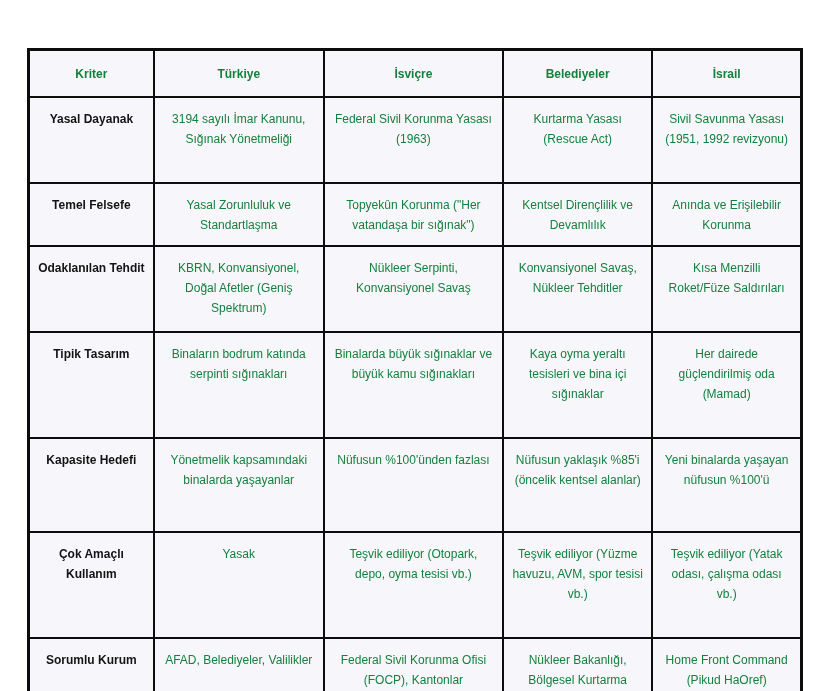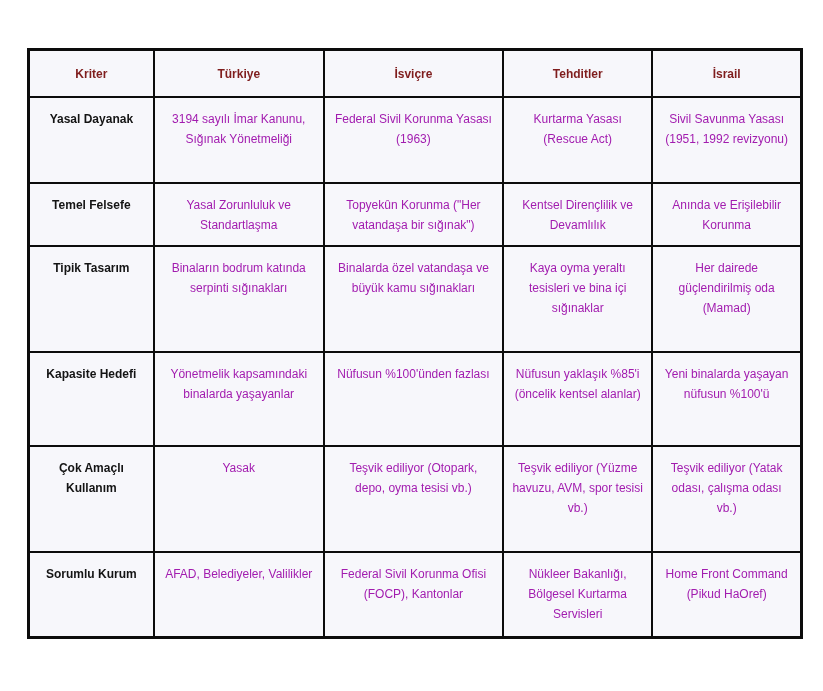--- a/index.html
+++ b/index.html
@@ -38,28 +38,28 @@
   table.compare th,
   table.compare td {
     border: 2px solid #0c0c0c;
     background: #f7f7fb;
     text-align: center;
     vertical-align: top;
     padding: 11px 8px 8px 8px;
     font-size: 12px;
     line-height: 1.7;
     font-weight: normal;
-    color: #a21caf;
+    color: #15803d;
     word-wrap: break-word;
   }
   table.compare thead th {
     font-weight: bold;
     height: 47px;
     padding-top: 13px;
-    color: #7f1d1d;
+    color: #15803d;
   }
   table.compare td.criterion {
     font-weight: bold;
     color: #141414;
   }
   col.c-kriter     { width: 16.2%; }
   col.c-turkiye    { width: 22.0%; }
   col.c-isvicre    { width: 23.2%; }
   col.c-finlandiya { width: 19.3%; }
   col.c-israil     { width: 19.3%; }
@@ -81,43 +81,50 @@
       <col class="c-turkiye">
       <col class="c-isvicre">
       <col class="c-finlandiya">
       <col class="c-israil">
     </colgroup>
     <thead>
       <tr>
         <th>Kriter</th>
         <th>Türkiye</th>
         <th>İsviçre</th>
-        <th>Tehditler</th>
+        <th>Belediyeler</th>
         <th>İsrail</th>
       </tr>
     </thead>
     <tbody>
       <tr class="r-tall">
         <td class="criterion">Yasal Dayanak</td>
         <td>3194 sayılı İmar Kanunu, Sığınak Yönetmeliği</td>
         <td>Federal Sivil Korunma Yasası (1963)</td>
         <td>Kurtarma Yasası (Rescue Act)</td>
         <td>Sivil Savunma Yasası (1951, 1992 revizyonu)</td>
       </tr>
       <tr class="r-short">
         <td class="criterion">Temel Felsefe</td>
         <td>Yasal Zorunluluk ve Standartlaşma</td>
         <td>Topyekûn Korunma ("Her vatandaşa bir sığınak")</td>
         <td>Kentsel Dirençlilik ve Devamlılık</td>
         <td>Anında ve Erişilebilir Korunma</td>
       </tr>
+      <tr class="r-tall">
+        <td class="criterion">Odaklanılan Tehdit</td>
+        <td>KBRN, Konvansiyonel, Doğal Afetler (Geniş Spektrum)</td>
+        <td>Nükleer Serpinti, Konvansiyonel Savaş</td>
+        <td>Konvansiyonel Savaş, Nükleer Tehditler</td>
+        <td>Kısa Menzilli Roket/Füze Saldırıları</td>
+      </tr>
       <tr class="r-m85">
         <td class="criterion">Tipik Tasarım</td>
         <td>Binaların bodrum katında serpinti sığınakları</td>
-        <td>Binalarda özel vatandaşa ve büyük kamu sığınakları</td>
+        <td>Binalarda büyük sığınaklar ve büyük kamu sığınakları</td>
         <td>Kaya oyma yeraltı tesisleri ve bina içi sığınaklar</td>
         <td>Her dairede güçlendirilmiş oda (Mamad)</td>
       </tr>
       <tr class="r-mid">
         <td class="criterion">Kapasite Hedefi</td>
         <td>Yönetmelik kapsamındaki binalarda yaşayanlar</td>
         <td>Nüfusun %100'ünden fazlası</td>
         <td>Nüfusun yaklaşık %85'i (öncelik kentsel alanlar)</td>
         <td>Yeni binalarda yaşayan nüfusun %100'ü</td>
       </tr>

